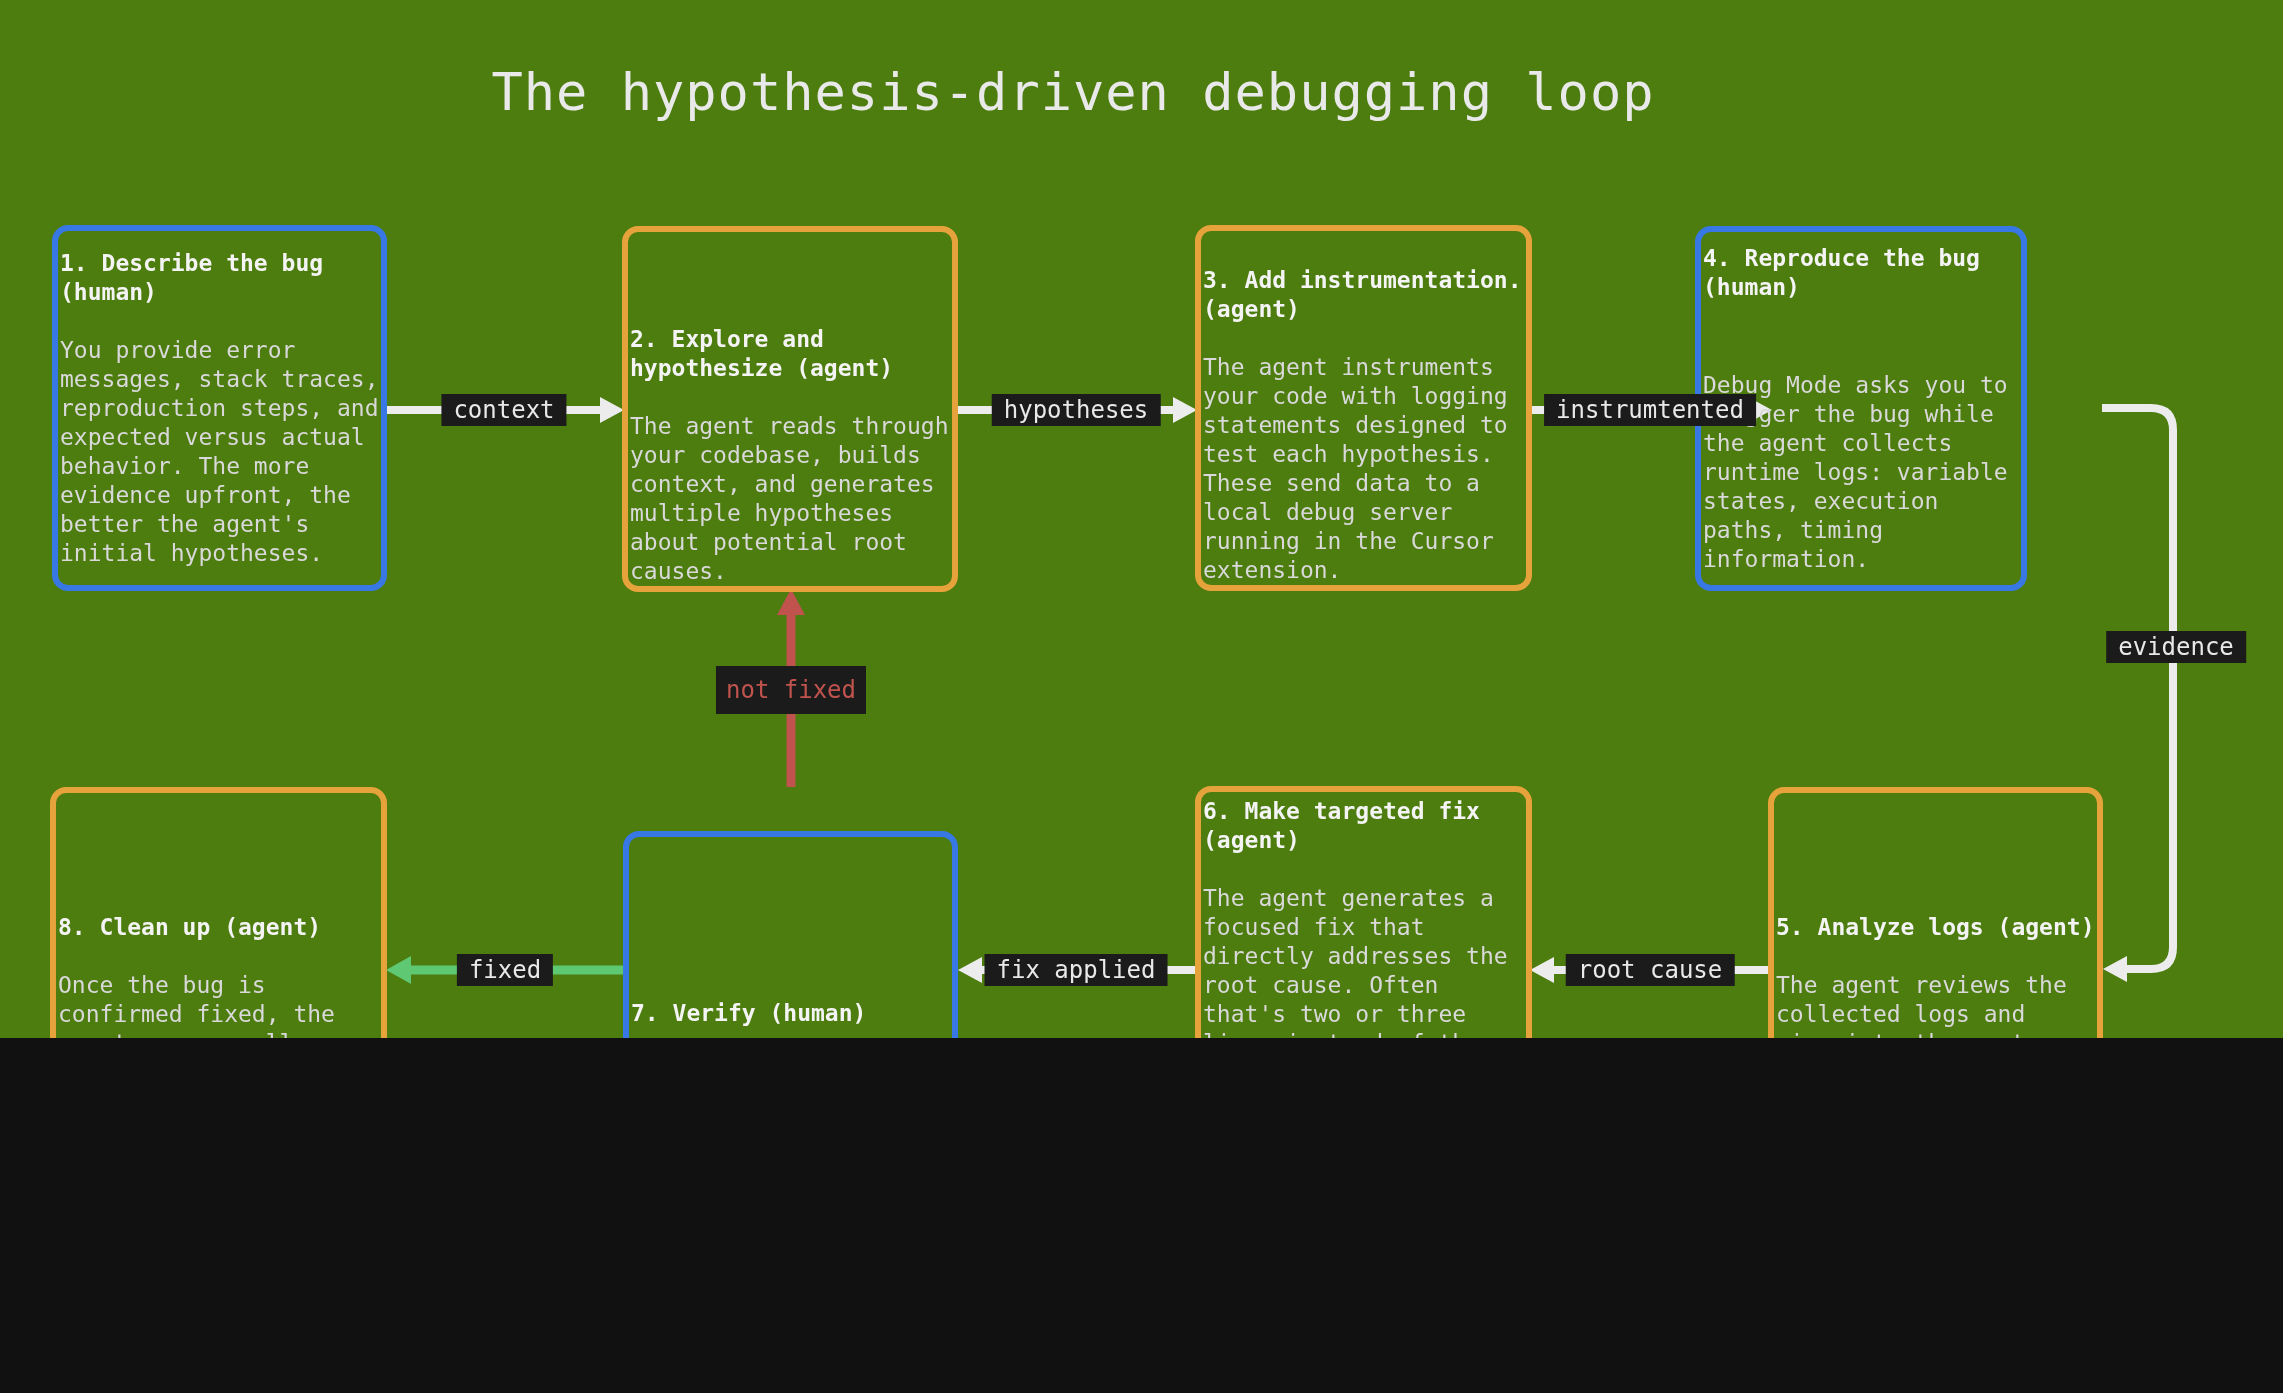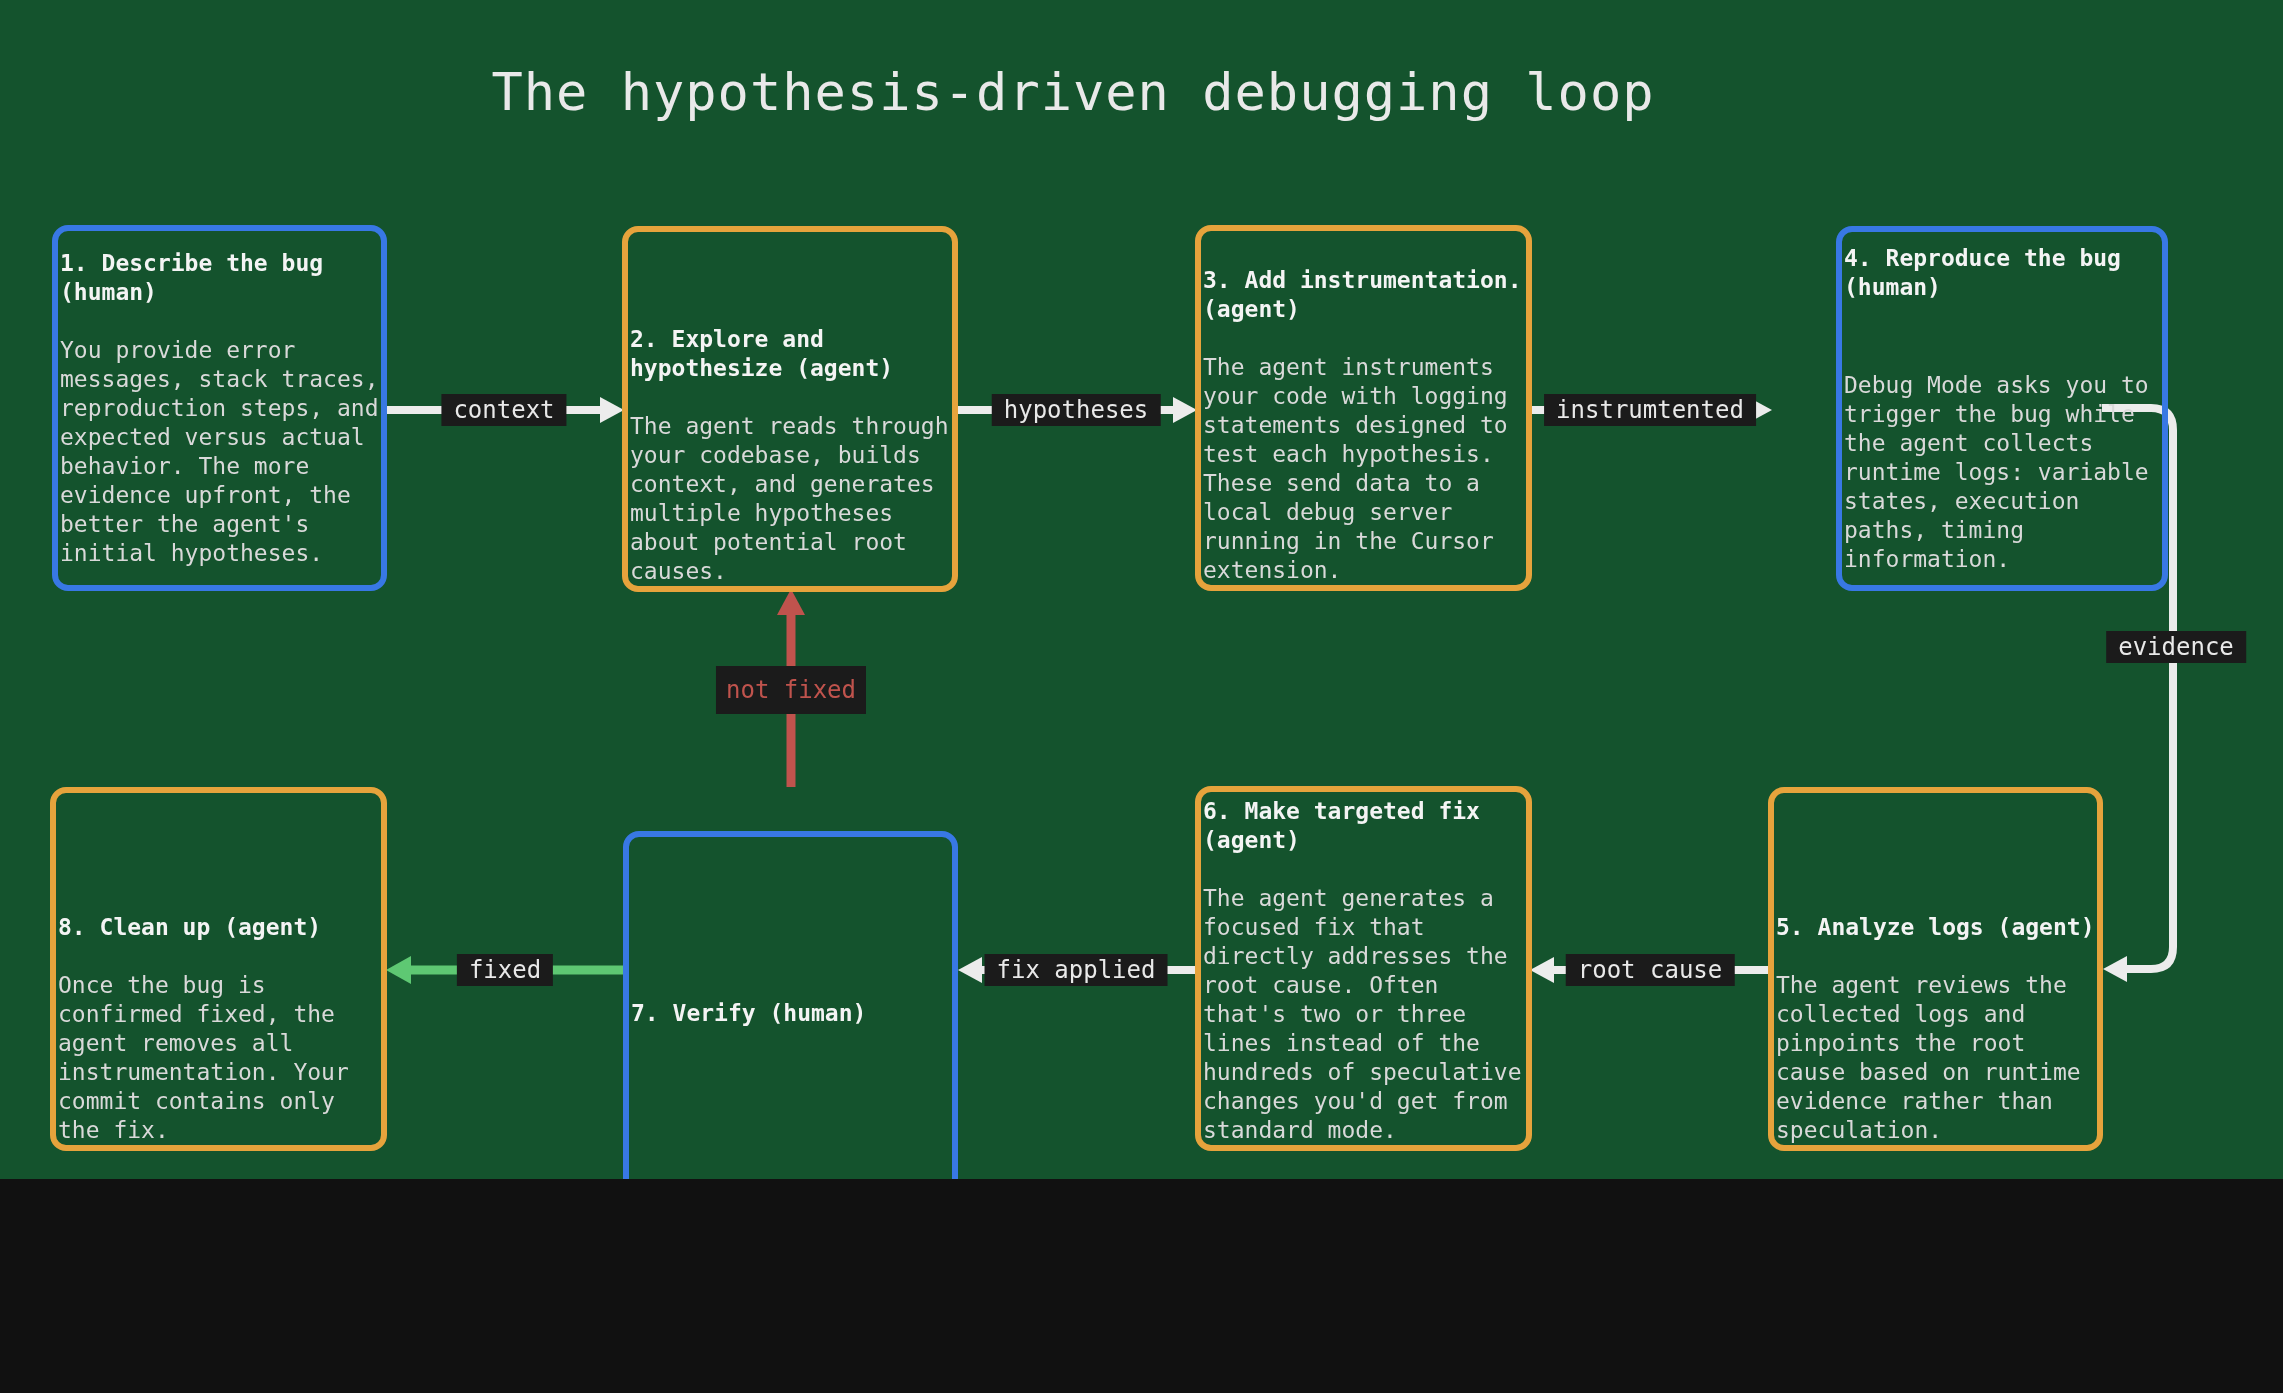--- a/index.html
+++ b/index.html
@@ -1,19 +1,19 @@
 <!DOCTYPE html>
 <html><head>
 <meta charset="utf-8">
 <style>
   html,body{margin:0;padding:0;background:#111;}
   #canvas{
     position:relative;
-    width:2283px;height:1179px;
-    background:#14532d;
+    width:2283px;height:1038px;
+    background:#4d7c0f;
     font-family:"DejaVu Sans Mono","Liberation Mono",monospace;
     overflow:hidden;
   }
   .title{
     position:absolute;
     left:1073px;top:62px;
     transform:translateX(-50%);
     font-size:52px;
     letter-spacing:1px;
     color:#E9E9E9;
@@ -119,21 +119,21 @@
     <div class="box-body">The agent instruments
 your code with logging
 statements designed to
 test each hypothesis.
 These send data to a
 local debug server
 running in the Cursor
 extension.</div>
   </div>
 
-  <div class="box box--blue" style="left:1836px;top:226px;width:332px;height:365px;gap:40px;">
+  <div class="box box--blue" style="left:1695px;top:226px;width:332px;height:365px;gap:40px;">
     <div class="box-heading">4. Reproduce the bug
 (human)</div>
     <div class="box-body">Debug Mode asks you to
 trigger the bug while
 the agent collects
 runtime logs: variable
 states, execution
 paths, timing
 information.</div>
   </div>

